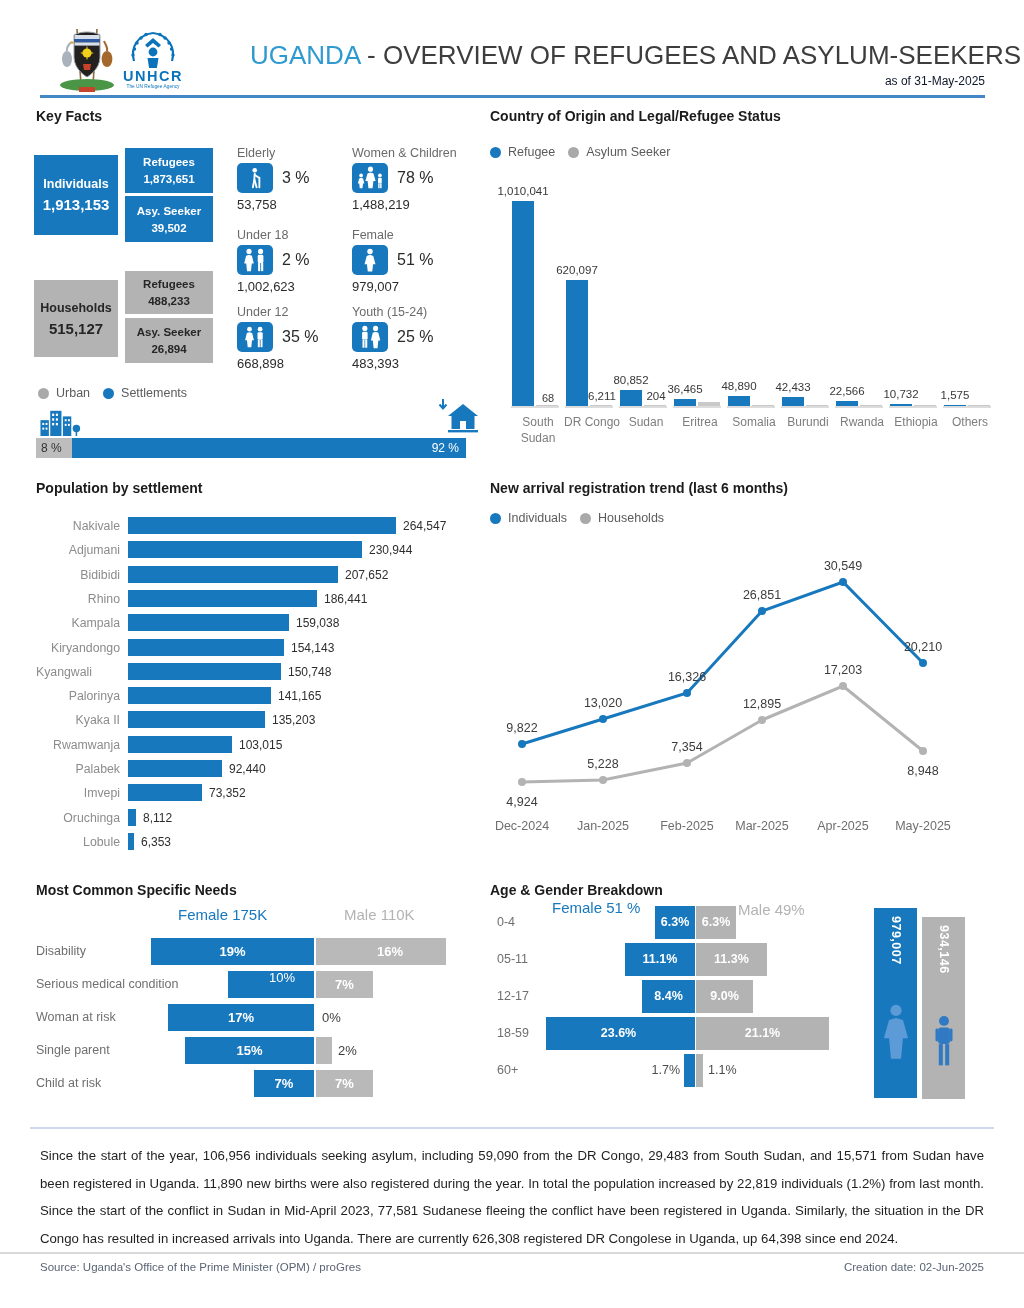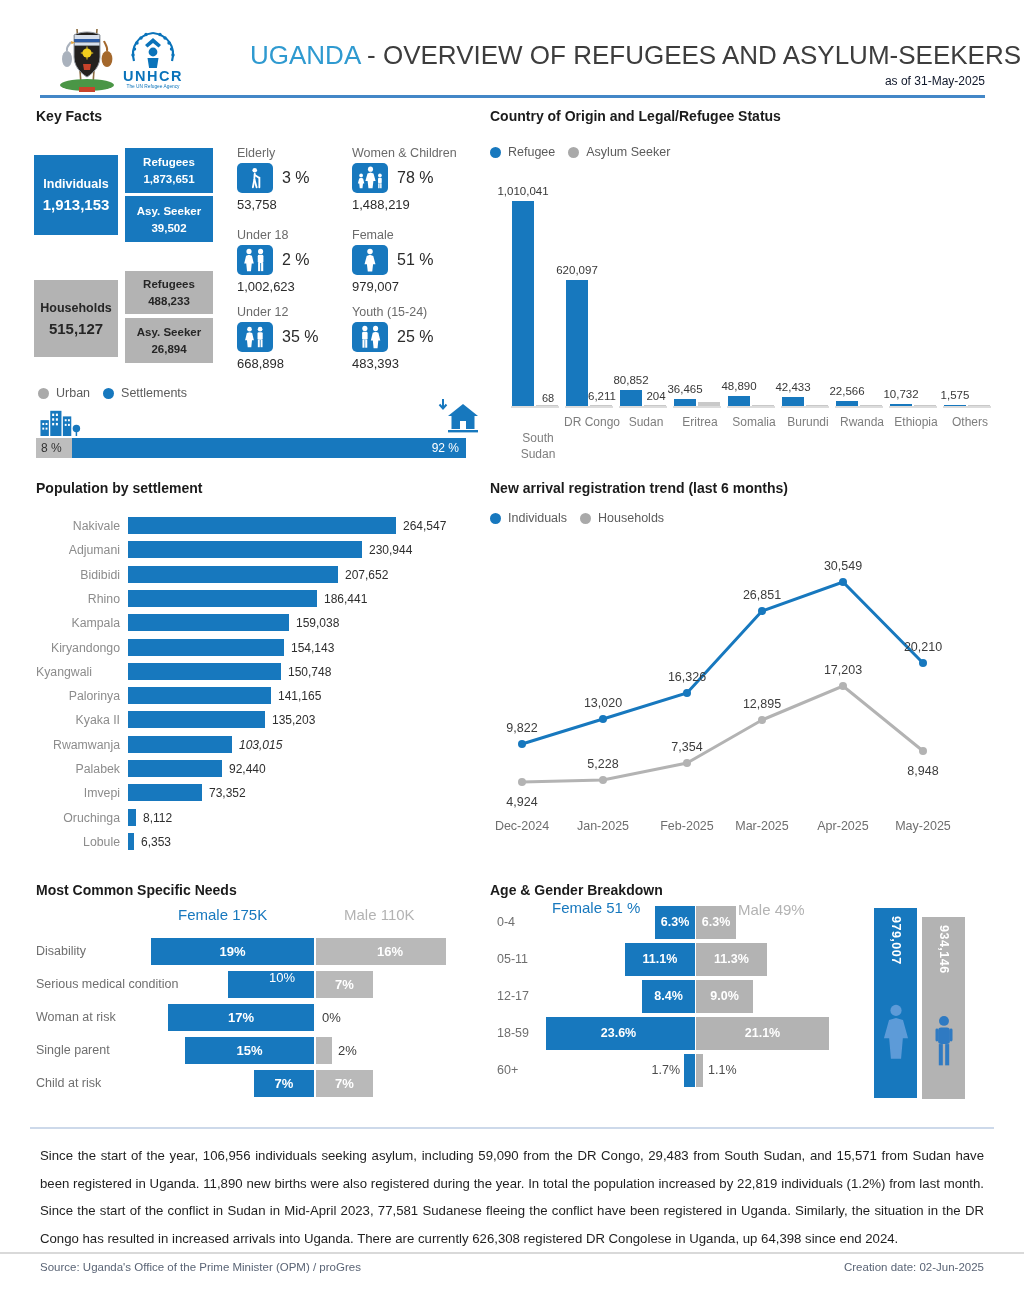--- a/index.html
+++ b/index.html
@@ -273,21 +273,21 @@
     <span>Refugee</span>
     <span class="dot" style="background:#a9a9a9;margin-left:6px"></span>
     <span>Asylum Seeker</span>
   </div>
   <div class="abs" id="origin-chart" style="left:505px;top:165px;width:505px;height:292px">
       <div class="abs" style="left: 6px; top: 241px; width: 48px; height: 2px; background: rgb(220, 220, 220);"></div>
       <div class="abs" style="left: 7px; top: 36px; width: 22px; height: 205px; background: rgb(23, 120, 190);"></div>
       <div class="abs" style="left: 31px; top: 240px; width: 22px; height: 1px; background: rgb(201, 201, 201);"></div>
       <div class="abs" style="left: -11px; top: 20px; width: 58px; text-align: center; font-size: 11.5px; color: rgb(56, 56, 56); white-space: nowrap;">1,010,041</div>
       <div class="abs" style="left: 21px; top: 227px; width: 44px; text-align: center; font-size: 11px; color: rgb(56, 56, 56);">68</div>
-      <div class="abs" style="left: 4px; top: 250px; width: 58px; text-align: center; font-size: 12px; color: rgb(125, 125, 125); line-height: 1.3; margin-top: 16px;">South Sudan</div>
+      <div class="abs" style="left: 4px; top: 250px; width: 58px; text-align: center; font-size: 12px; color: rgb(125, 125, 125); line-height: 1.3;">South Sudan</div>
       <div class="abs" style="left: 60px; top: 241px; width: 48px; height: 2px; background: rgb(220, 220, 220);"></div>
       <div class="abs" style="left: 61px; top: 115px; width: 22px; height: 126px; background: rgb(23, 120, 190);"></div>
       <div class="abs" style="left: 85px; top: 240px; width: 22px; height: 1px; background: rgb(201, 201, 201);"></div>
       <div class="abs" style="left: 43px; top: 99px; width: 58px; text-align: center; font-size: 11.5px; color: rgb(56, 56, 56); white-space: nowrap;">620,097</div>
       <div class="abs" style="left: 75px; top: 225px; width: 44px; text-align: center; font-size: 11.5px; color: rgb(56, 56, 56);">6,211</div>
       <div class="abs" style="left: 58px; top: 250px; width: 58px; text-align: center; font-size: 12px; color: rgb(125, 125, 125); line-height: 1.3;">DR Congo</div>
       <div class="abs" style="left: 114px; top: 241px; width: 48px; height: 2px; background: rgb(220, 220, 220);"></div>
       <div class="abs" style="left: 115px; top: 225px; width: 22px; height: 16px; background: rgb(23, 120, 190);"></div>
       <div class="abs" style="left: 139px; top: 240px; width: 22px; height: 1px; background: rgb(201, 201, 201);"></div>
       <div class="abs" style="left: 97px; top: 209px; width: 58px; text-align: center; font-size: 11.5px; color: rgb(56, 56, 56); white-space: nowrap;">80,852</div>
@@ -349,21 +349,21 @@
       <div class="abs" style="left: 92px; top: 146px; width: 153px; height: 17px; background: rgb(23, 120, 190);"></div>
       <div class="abs" style="left: 252px; top: 148px; font-size: 12px; color: rgb(46, 46, 46); white-space: nowrap;">150,748</div>
       <div class="abs" style="left: 0px; top: 172px; width: 84px; text-align: right; font-size: 12.3px; color: rgb(140, 140, 140); white-space: nowrap;">Palorinya</div>
       <div class="abs" style="left: 92px; top: 170px; width: 143px; height: 17px; background: rgb(23, 120, 190);"></div>
       <div class="abs" style="left: 242px; top: 172px; font-size: 12px; color: rgb(46, 46, 46); white-space: nowrap;">141,165</div>
       <div class="abs" style="left: 0px; top: 196px; width: 84px; text-align: right; font-size: 12.3px; color: rgb(140, 140, 140); white-space: nowrap;">Kyaka II</div>
       <div class="abs" style="left: 92px; top: 194px; width: 137px; height: 17px; background: rgb(23, 120, 190);"></div>
       <div class="abs" style="left: 236px; top: 196px; font-size: 12px; color: rgb(46, 46, 46); white-space: nowrap;">135,203</div>
       <div class="abs" style="left: 0px; top: 221px; width: 84px; text-align: right; font-size: 12.3px; color: rgb(140, 140, 140); white-space: nowrap;">Rwamwanja</div>
       <div class="abs" style="left: 92px; top: 219px; width: 104px; height: 17px; background: rgb(23, 120, 190);"></div>
-      <div class="abs" style="left: 203px; top: 221px; font-size: 12px; color: rgb(46, 46, 46); white-space: nowrap; font-style: italic;">103,015</div>
+      <div class="abs" style="left: 203px; top: 221px; font-size: 12px; color: rgb(46, 46, 46); white-space: nowrap;">103,015</div>
       <div class="abs" style="left: 0px; top: 245px; width: 84px; text-align: right; font-size: 12.3px; color: rgb(140, 140, 140); white-space: nowrap;">Palabek</div>
       <div class="abs" style="left: 92px; top: 243px; width: 94px; height: 17px; background: rgb(23, 120, 190);"></div>
       <div class="abs" style="left: 193px; top: 245px; font-size: 12px; color: rgb(46, 46, 46); white-space: nowrap;">92,440</div>
       <div class="abs" style="left: 0px; top: 269px; width: 84px; text-align: right; font-size: 12.3px; color: rgb(140, 140, 140); white-space: nowrap;">Imvepi</div>
       <div class="abs" style="left: 92px; top: 267px; width: 74px; height: 17px; background: rgb(23, 120, 190);"></div>
       <div class="abs" style="left: 173px; top: 269px; font-size: 12px; color: rgb(46, 46, 46); white-space: nowrap;">73,352</div>
       <div class="abs" style="left: 0px; top: 294px; width: 84px; text-align: right; font-size: 12.3px; color: rgb(140, 140, 140); white-space: nowrap;">Oruchinga</div>
       <div class="abs" style="left: 92px; top: 292px; width: 8px; height: 17px; background: rgb(23, 120, 190);"></div>
       <div class="abs" style="left: 107px; top: 294px; font-size: 12px; color: rgb(46, 46, 46); white-space: nowrap;">8,112</div>
       <div class="abs" style="left: 0px; top: 318px; width: 84px; text-align: right; font-size: 12.3px; color: rgb(140, 140, 140); white-space: nowrap;">Lobule</div>

